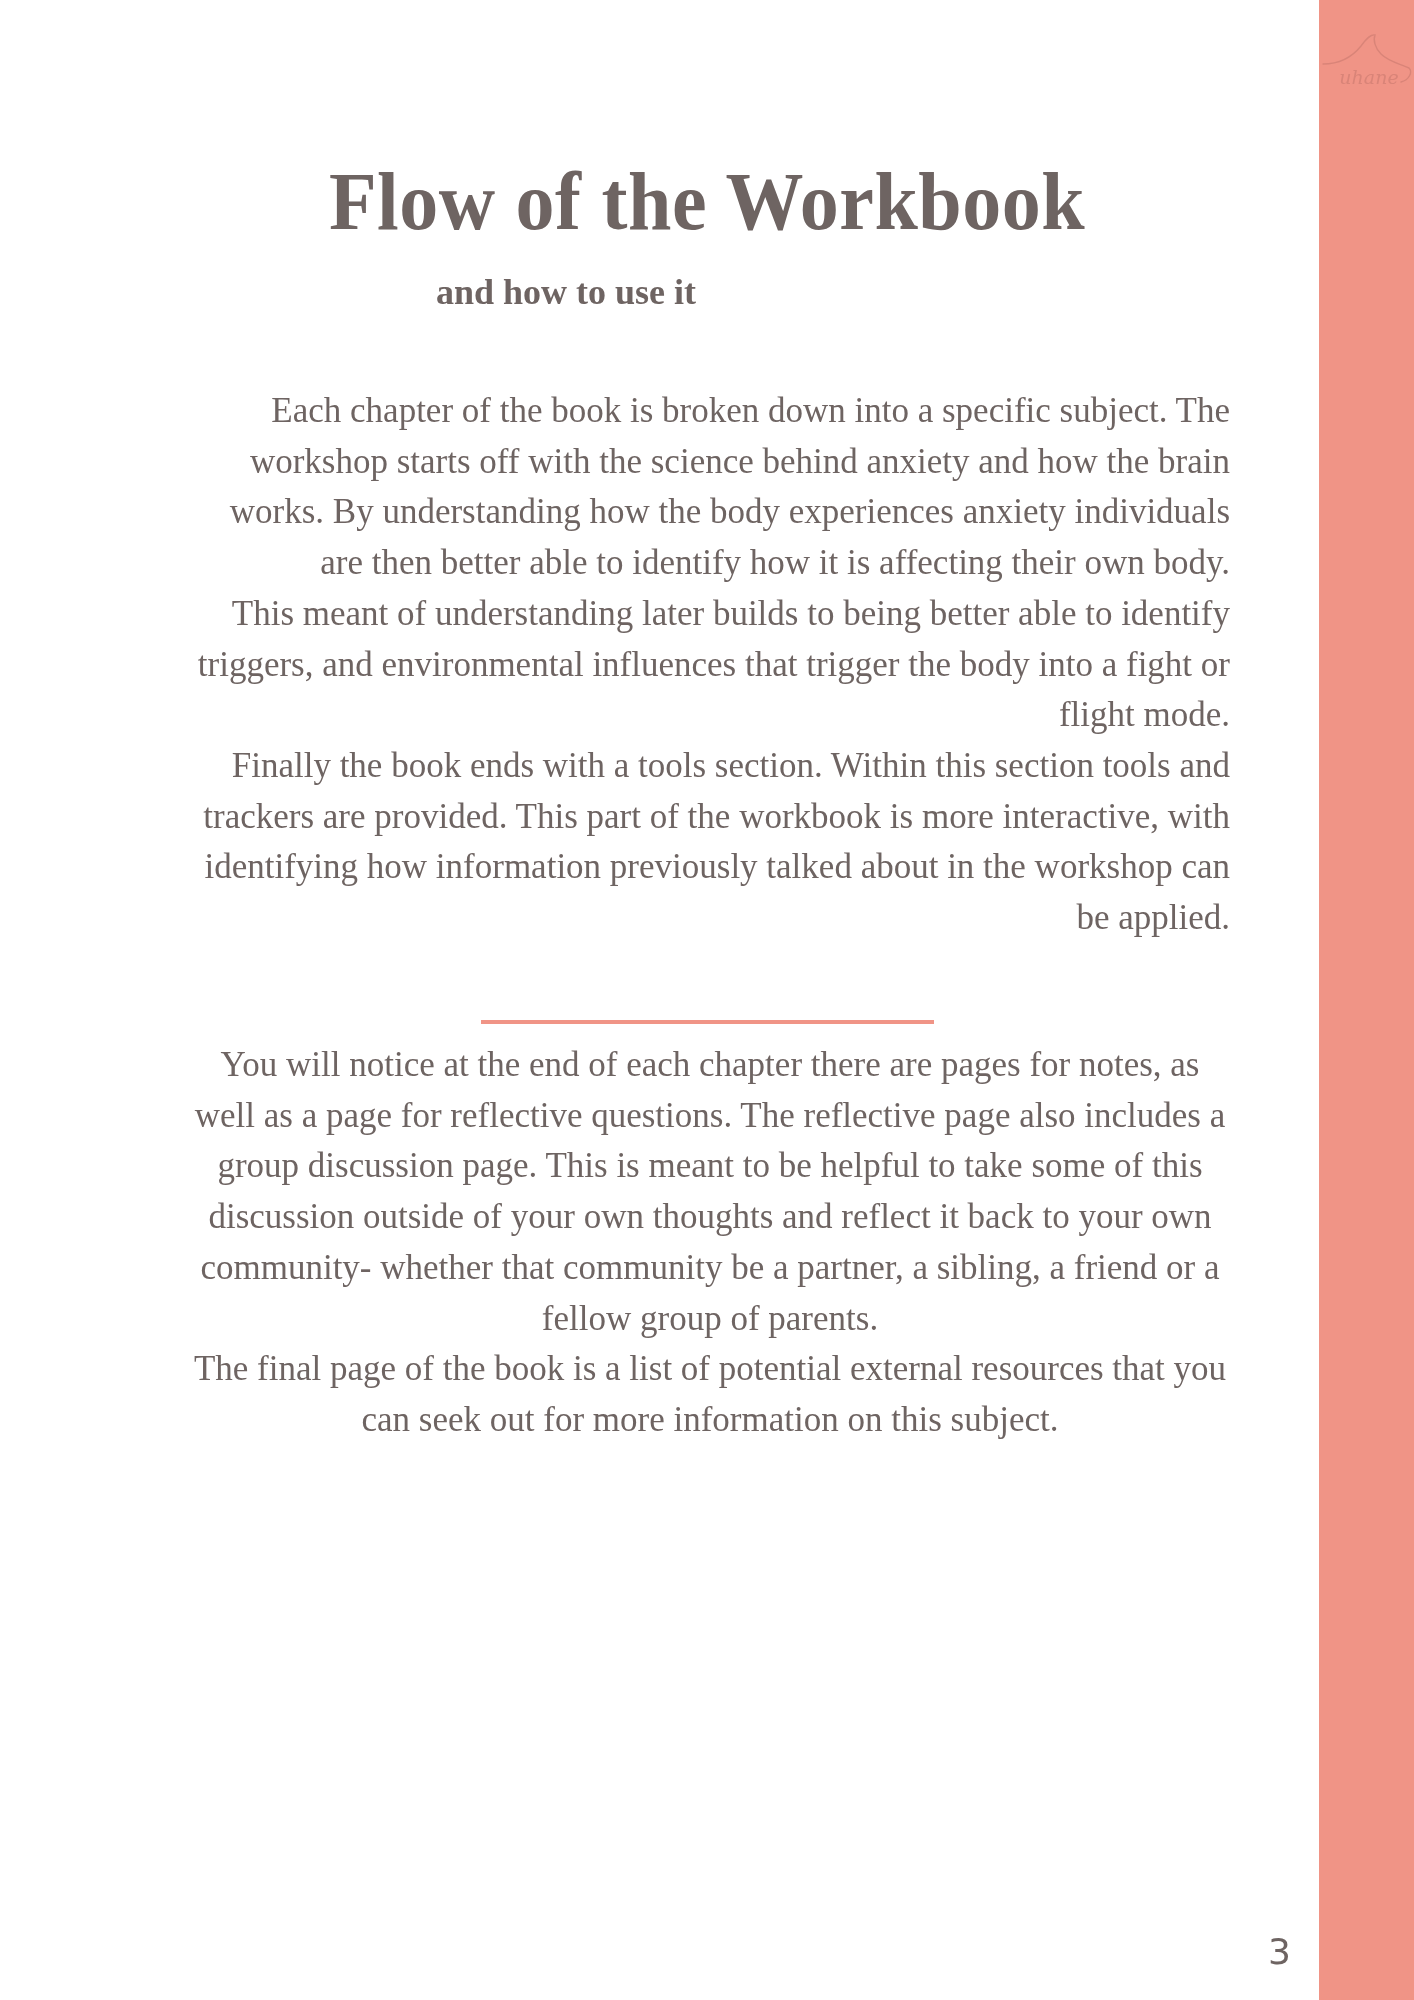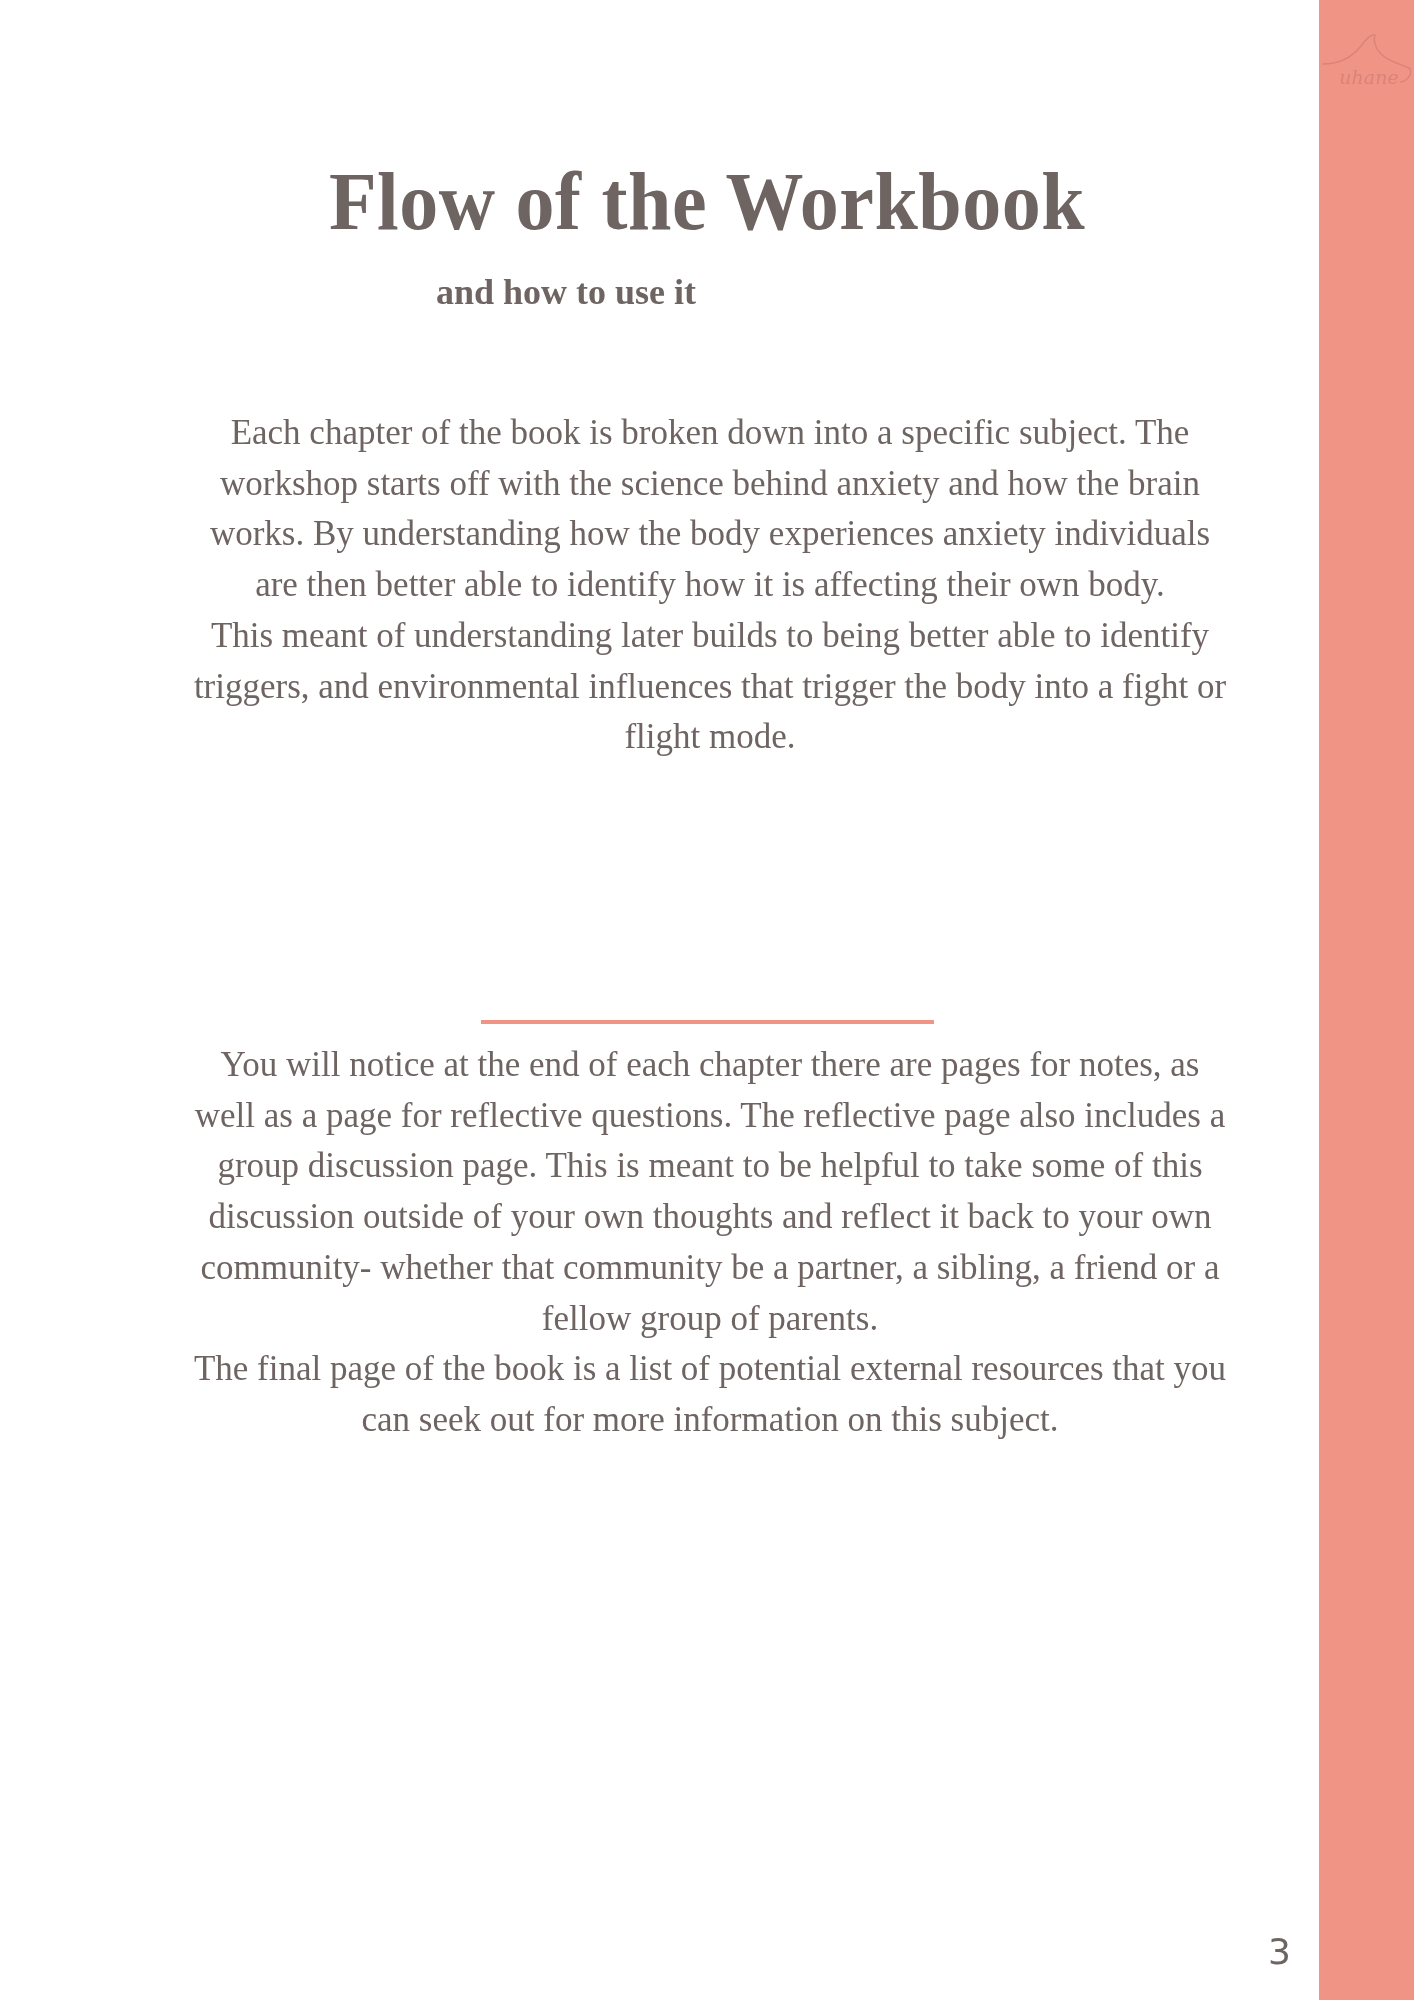--- a/index.html
+++ b/index.html
@@ -76,21 +76,21 @@
       text-align: center;
       font-family: "Liberation Serif", "DejaVu Serif", serif;
       font-size: 35px;
       line-height: 50.7px;
       color: #6e6462;
     }
     .body-block p {
       margin: 0;
       padding: 0;
     }
-    .block-1 { top: 408px; }
+    .block-1 { top: 386px; text-align: right; }
     .block-2 { top: 1040px; }
     .divider {
       position: absolute;
       left: 481px;
       top: 1020px;
       width: 453px;
       height: 4px;
       background: #f09486;
     }
     .page-number {
@@ -106,20 +106,21 @@
 </head>
 <body>
 
 <div class="page">
   <h1 class="title" style="margin:0;">Flow of the Workbook</h1>
   <h2 class="subtitle" style="margin:0;">and how to use it</h2>
 
   <div class="body-block block-1">
     <p>Each chapter of the book is broken down into a specific subject. The workshop starts off with the science behind anxiety and how the brain works. By understanding how the body experiences anxiety individuals are then better able to identify how it is affecting their own body.</p>
     <p>This meant of understanding later builds to being better able to identify triggers, and environmental influences that trigger the body into a fight or flight mode.</p>
+    <p>Finally the book ends with a tools section. Within this section tools and trackers are provided. This part of the workbook is more interactive, with identifying how information previously talked about in the workshop can be applied.</p>
   </div>
 
   <div class="divider"></div>
 
   <div class="body-block block-2">
     <p>You will notice at the end of each chapter there are pages for notes, as well as a page for reflective questions. The reflective page also includes a group discussion page. This is meant to be helpful to take some of this discussion outside of your own thoughts and reflect it back to your own community- whether that community be a partner, a sibling, a friend or a fellow group of parents.</p>
     <p>The final page of the book is a list of potential external resources that you can seek out for more information on this subject.</p>
   </div>
 
   <div class="page-number">3</div>

